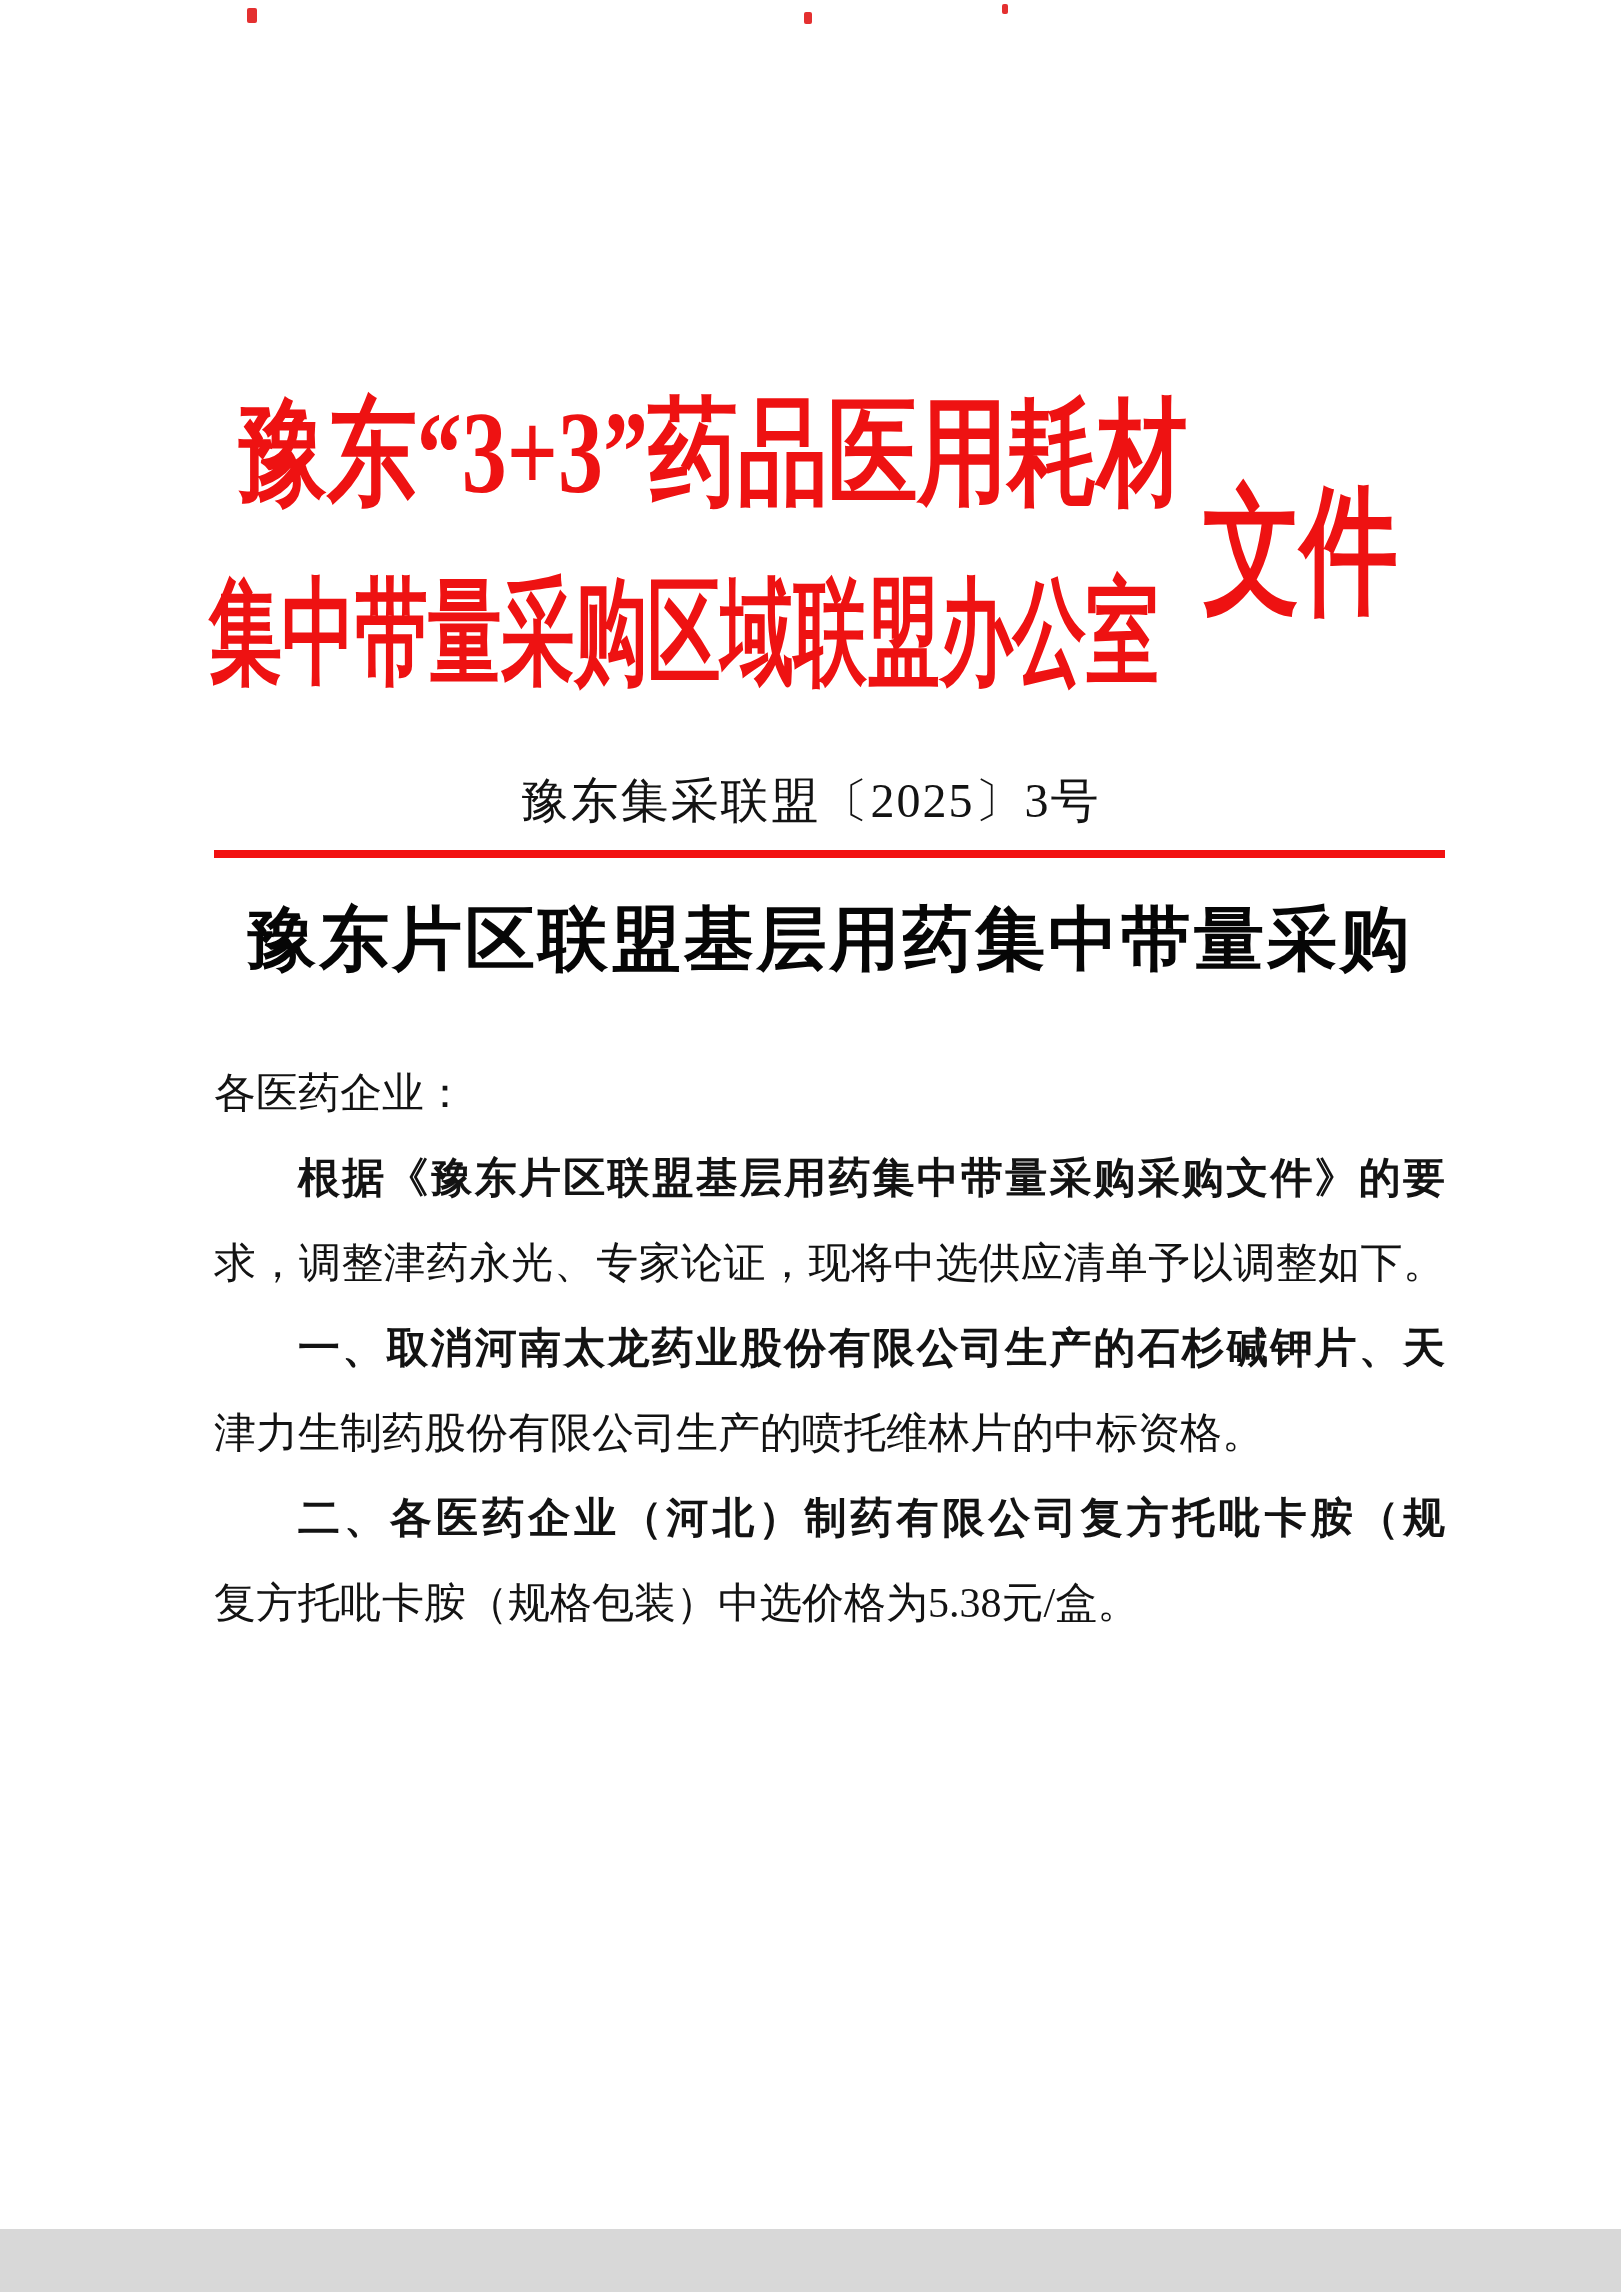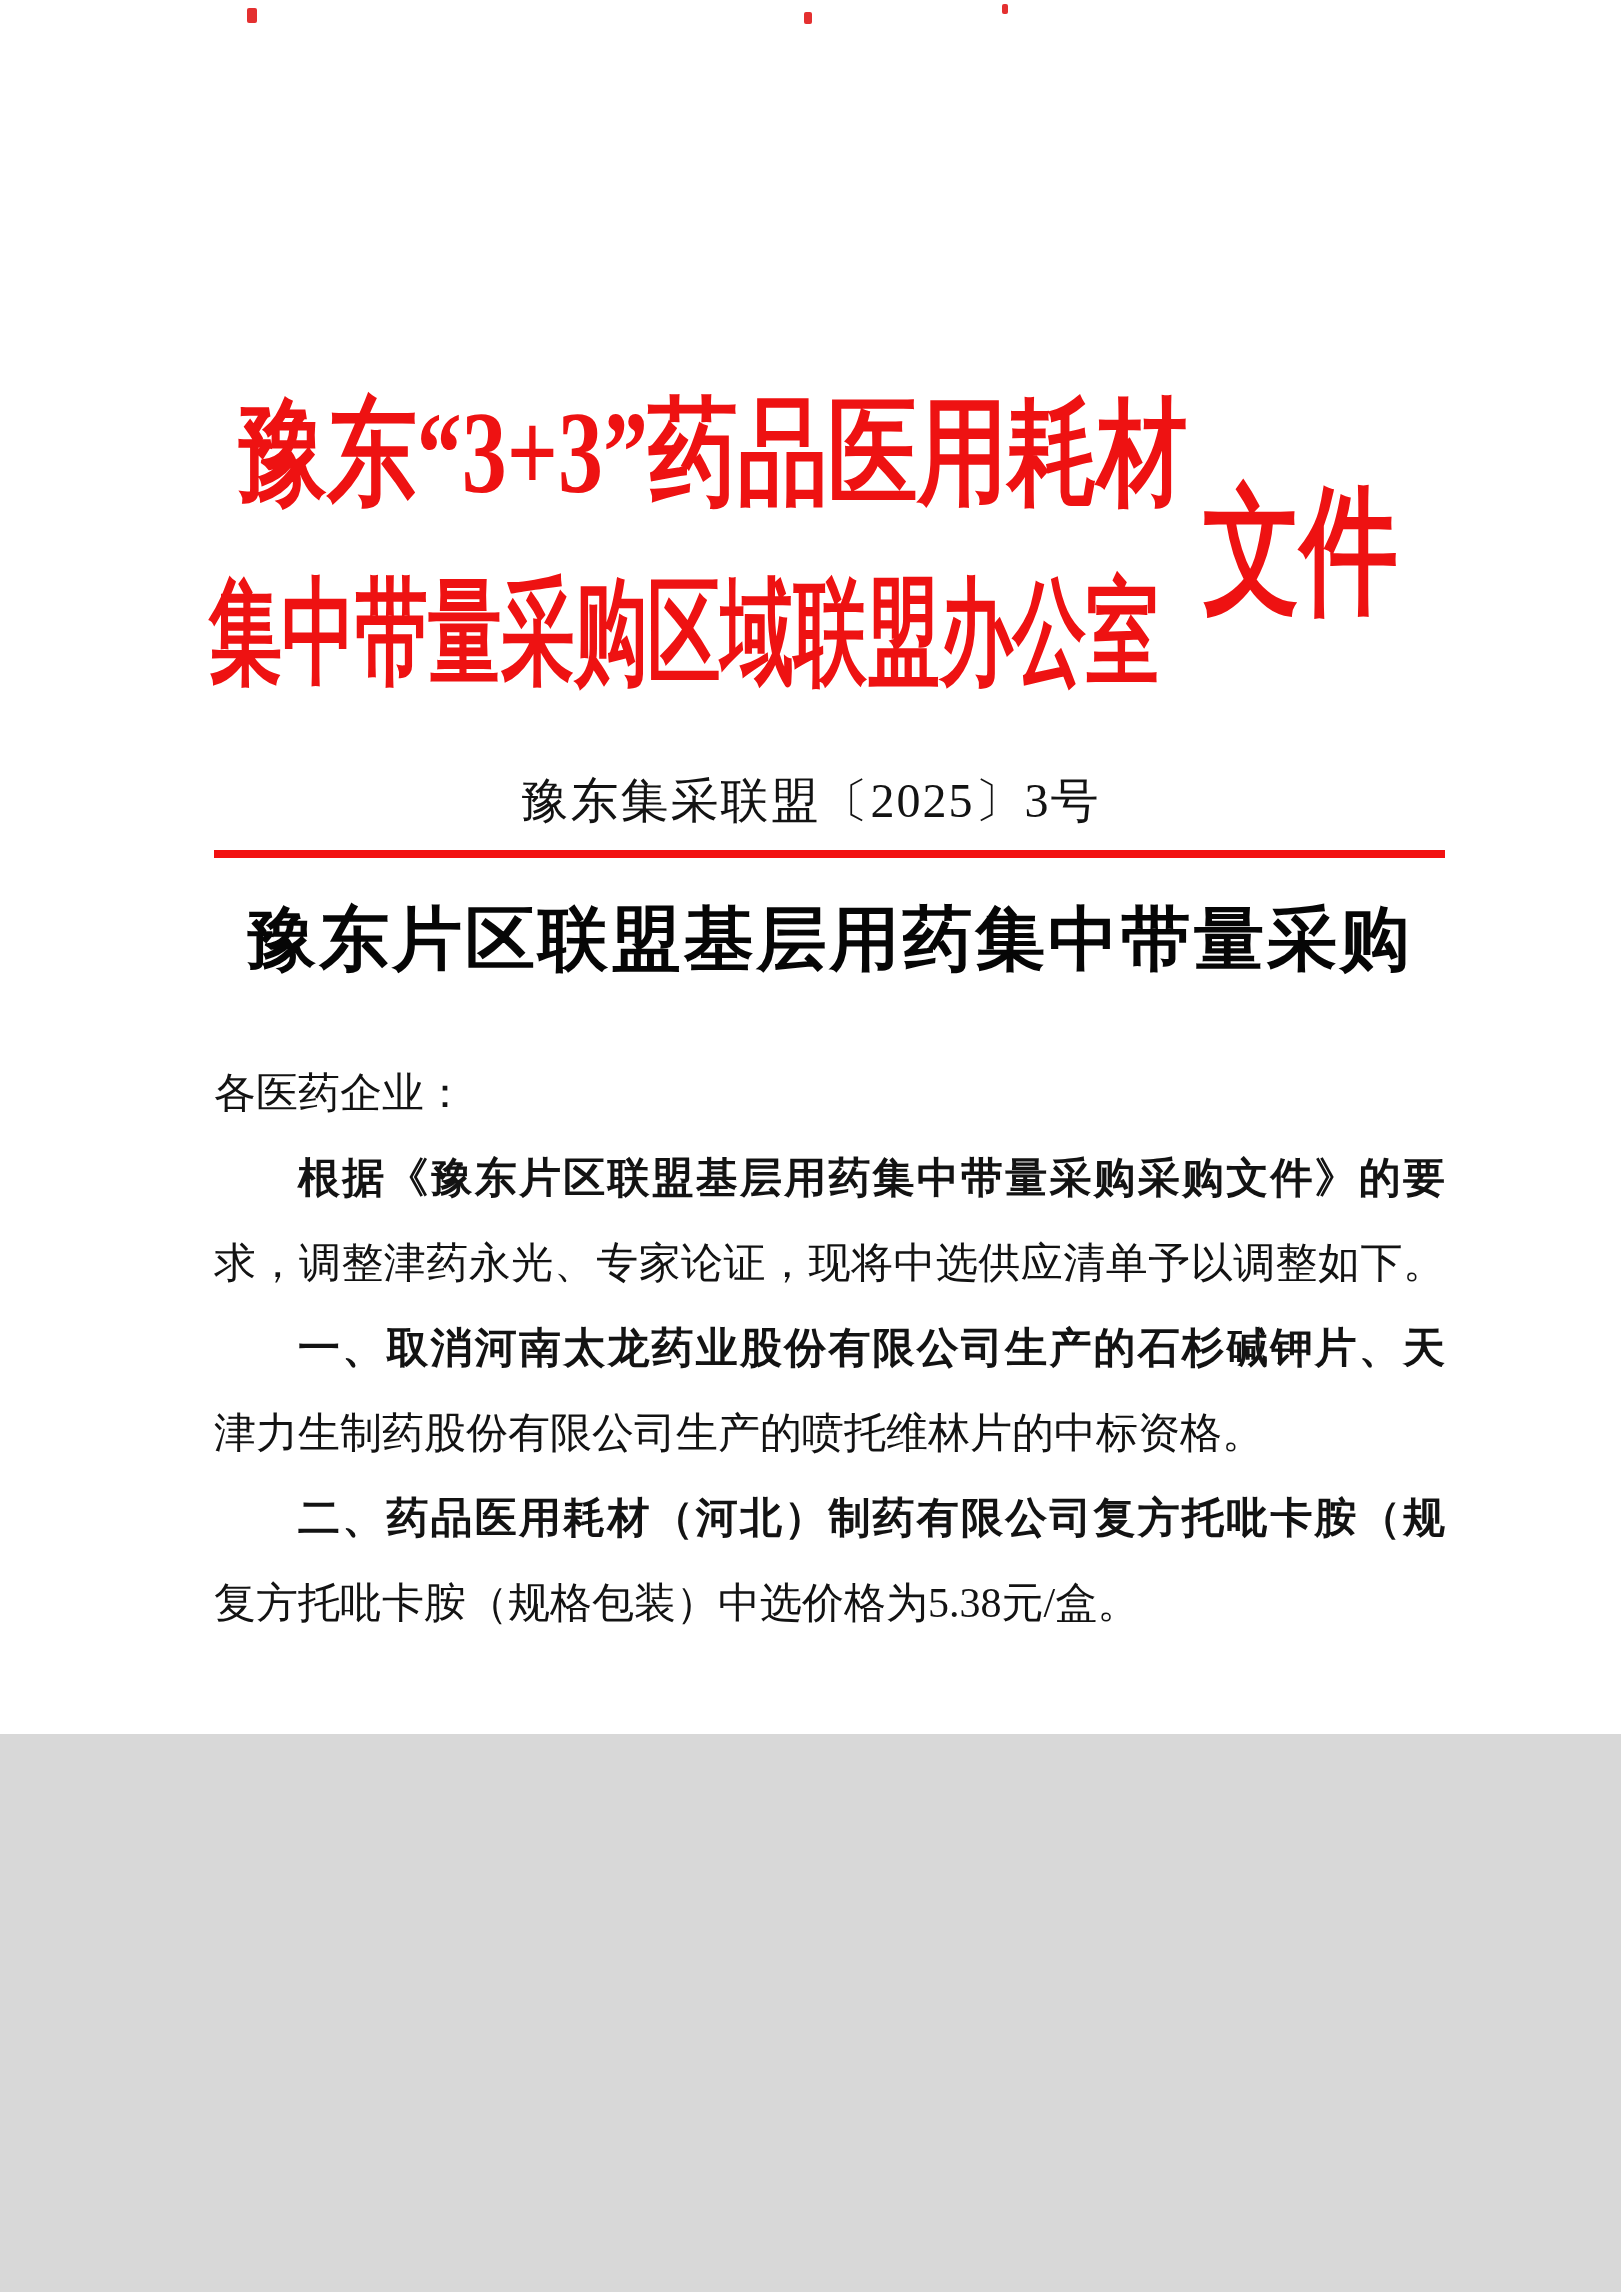--- a/index.html
+++ b/index.html
@@ -1,19 +1,19 @@
 <!DOCTYPE html>
 <html><head>
 <meta charset="utf-8">
 <style>
   html,body { margin:0; padding:0; background:#d8d8d8; }
   .page {
     position: relative;
     width: 1621px;
-    height: 1734px;
+    height: 2229px;
     margin: 0 auto;
     background: #ffffff;
     overflow: hidden;
     box-sizing: border-box;
     padding-top: 363px;
     font-family: "Liberation Serif", "DejaVu Serif", serif;
     color: #141414;
   }
   .speck { position:absolute; background:#e43030; border-radius:2px; }
   .speck1 { left:247px; top:7.8px;  width:9.8px; height:15.7px; }
@@ -78,20 +78,20 @@
     <div class="redline"></div>
 
     <div class="title-line title-line1">豫东片区联盟基层用药集中带量采购</div>
 
     <div class="bodytext">
       <div class="bline">各医药企业：</div>
       <div class="bline indent just">根据《豫东片区联盟基层用药集中带量采购采购文件》的要</div>
       <div class="bline just">求，调整津药永光、专家论证，现将中选供应清单予以调整如下。</div>
       <div class="bline indent just">一、取消河南太龙药业股份有限公司生产的石杉碱钾片、天</div>
       <div class="bline">津力生制药股份有限公司生产的喷托维林片的中标资格。</div>
-      <div class="bline indent just">二、药品医用耗材（河北）制药有限公司复方托吡卡胺（规</div>
+      <div class="bline indent just">二、各医药企业（河北）制药有限公司复方托吡卡胺（规</div>
       <div class="bline">复方托吡卡胺（规格包装）中选价格为5.38元/盒。</div>
     </div>
 
   </div>
 
 </div>
 
 
 </body></html>

